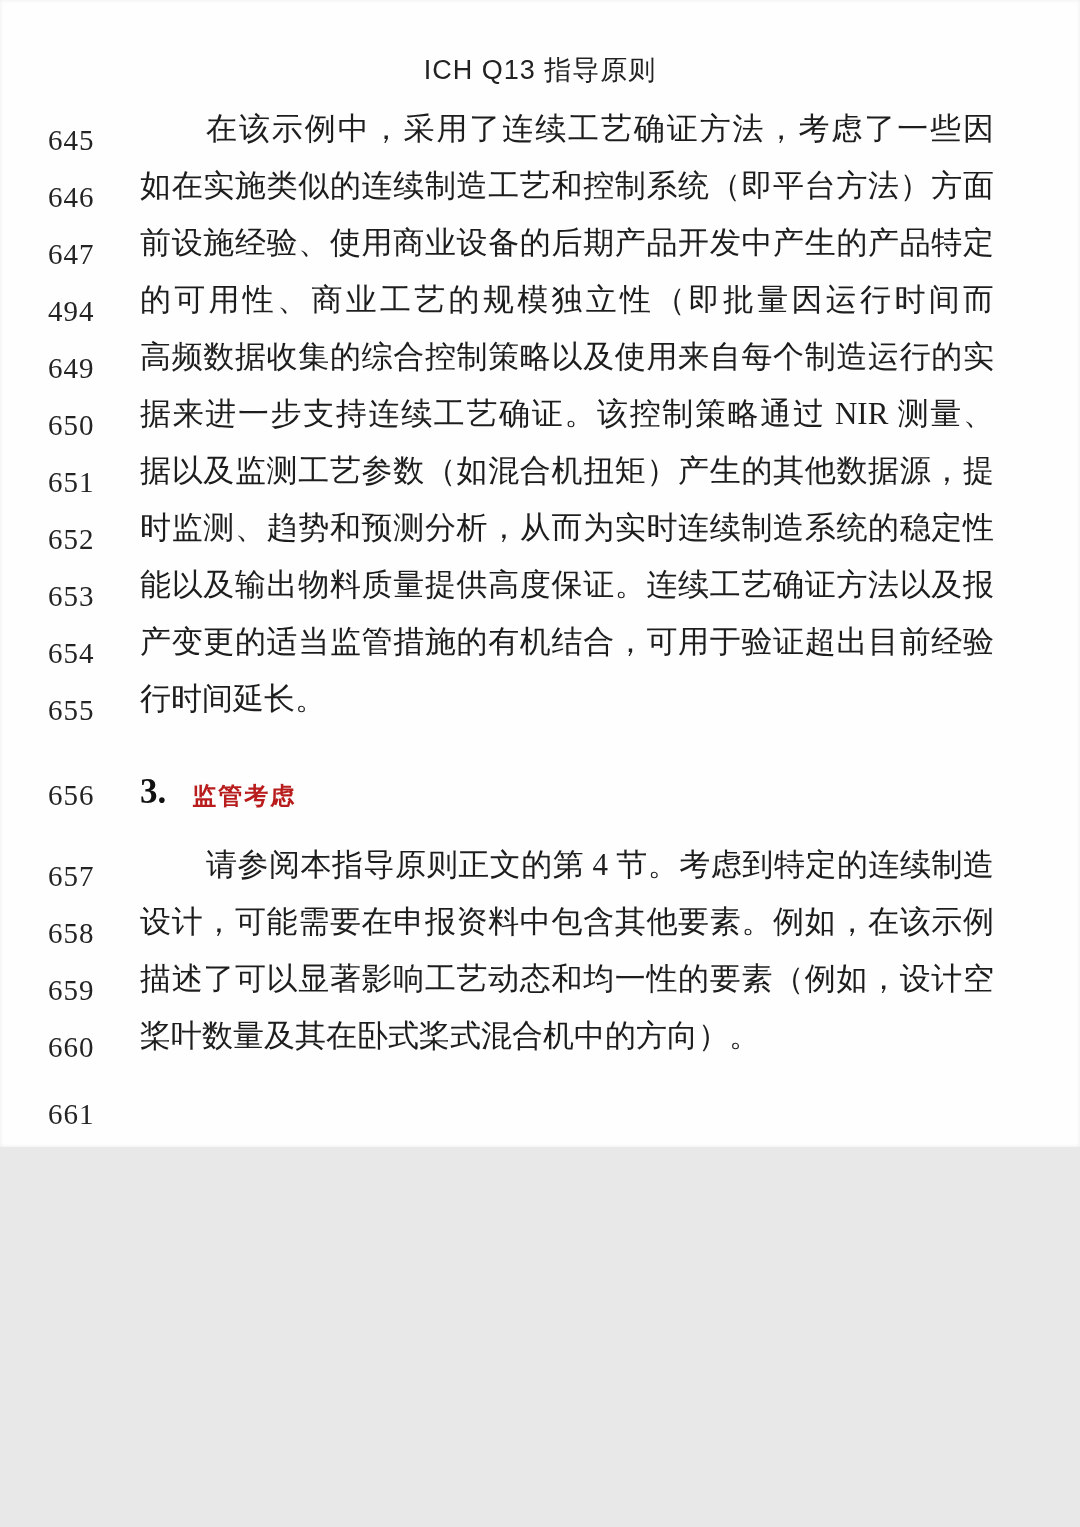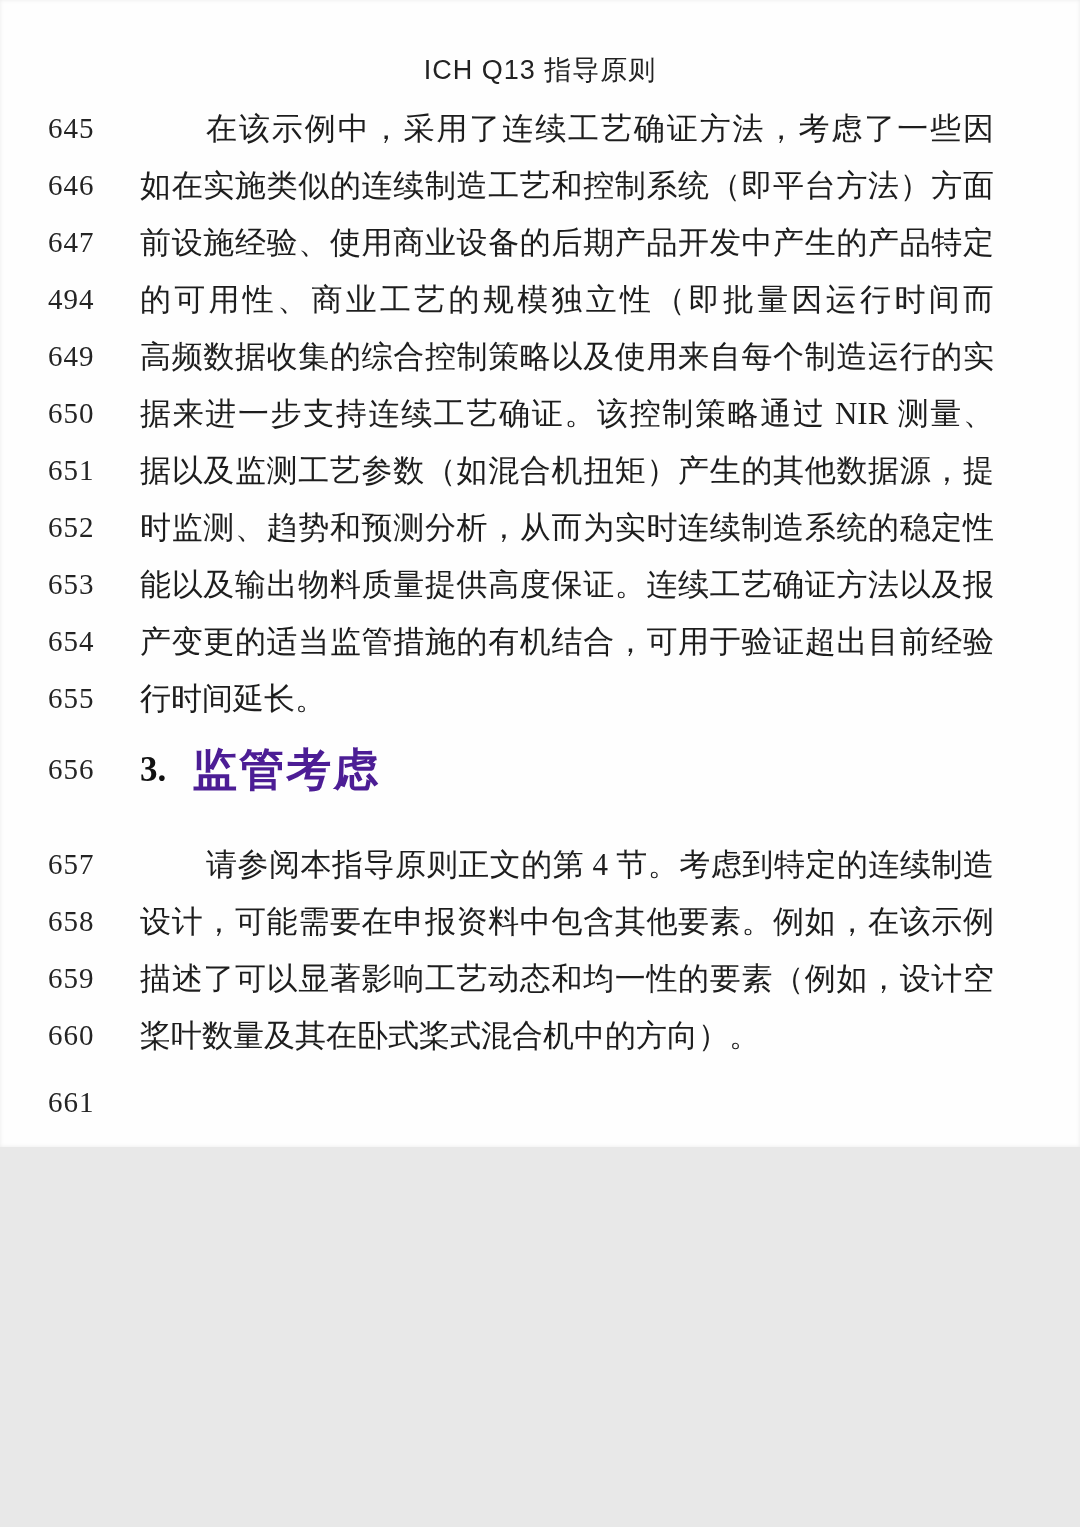--- a/index.html
+++ b/index.html
@@ -30,21 +30,21 @@
     color: #222;
   }
   .content {
     position: absolute;
     top: 100px;
     left: 0;
     right: 0;
   }
   .row {
     display: flex;
-    align-items: center;
+    align-items: flex-end;
     height: 57px;
     padding-left: 48px;
     padding-right: 86px;
   }
   .line-num {
     flex: 0 0 92px;
     font-size: 29px;
     color: #242424;
     letter-spacing: 1px;
   }
@@ -68,24 +68,24 @@
   .row.heading-row {
     height: 85px;
   }
   .heading-number {
     font-size: 35px;
     font-weight: bold;
     margin-right: 26px;
     color: #111;
   }
   .heading-title {
-    font-size: 45px;
+    font-size: 24px;
     font-weight: bold;
     letter-spacing: 2px;
-    color: #4c1d95;
+    color: #b91c1c;
   }
   .row.after-heading {
     margin-top: 24px;
   }
   .row.last-row {
     margin-top: 10px;
   }
   .page-number {
     position: absolute;
     top: 1425px;

